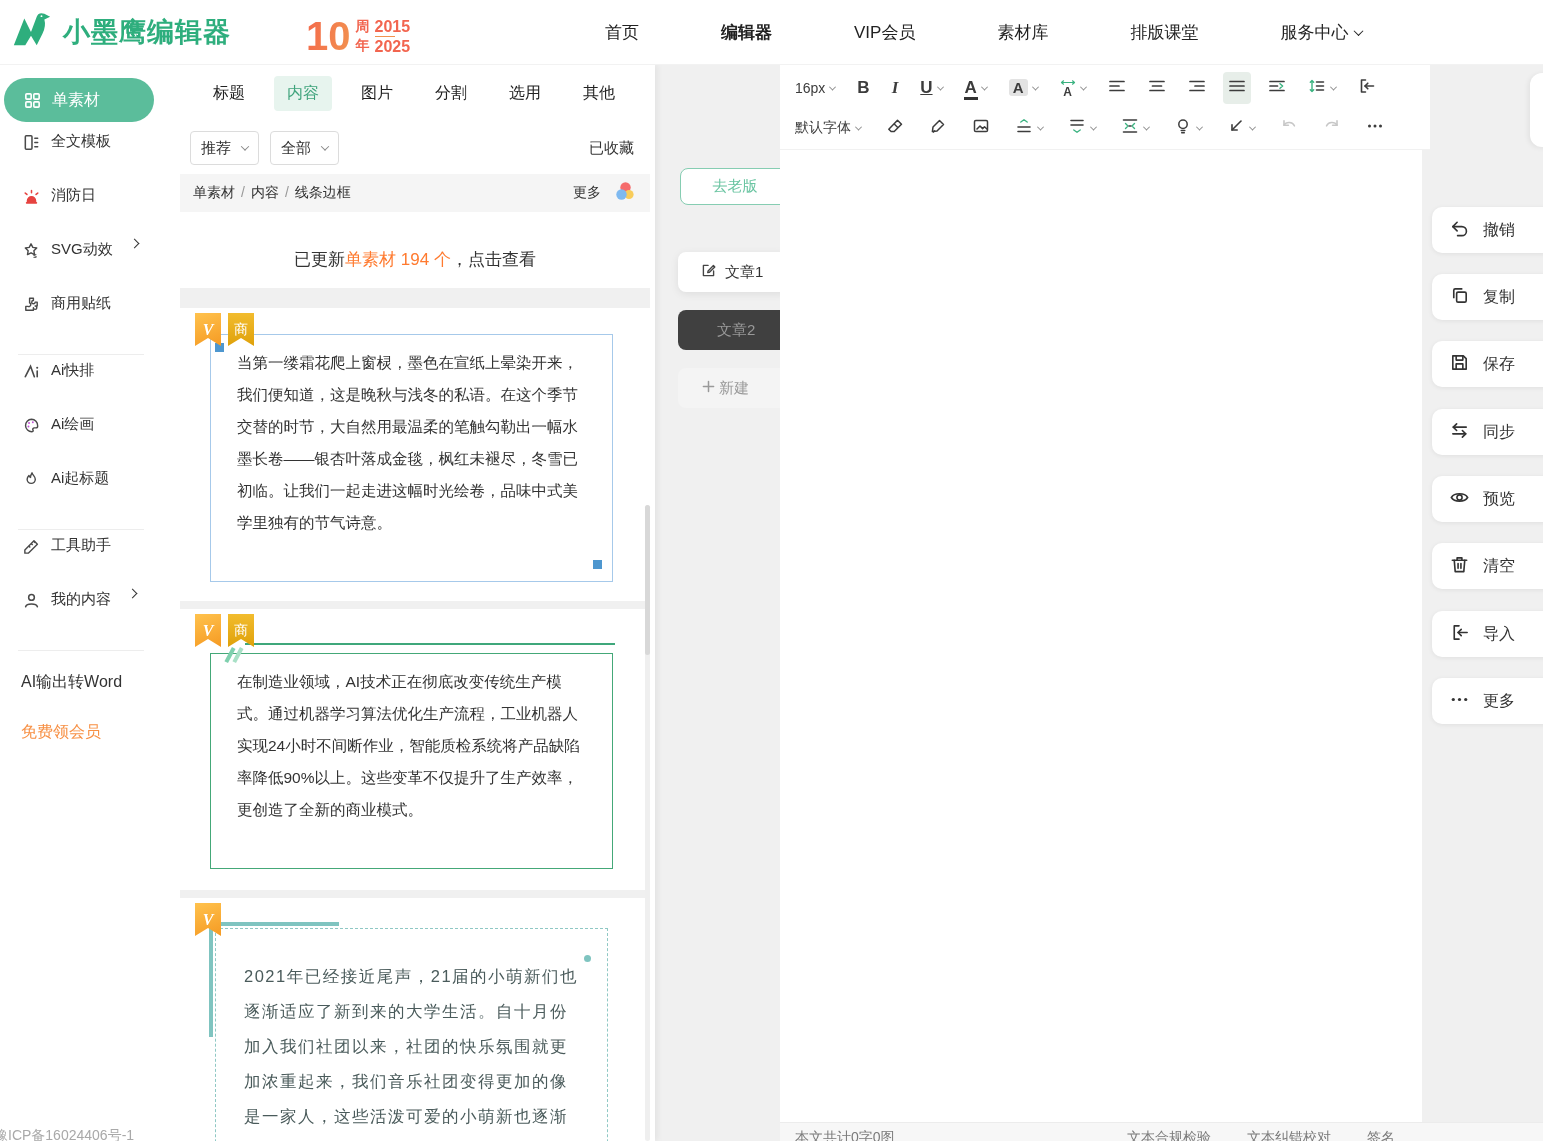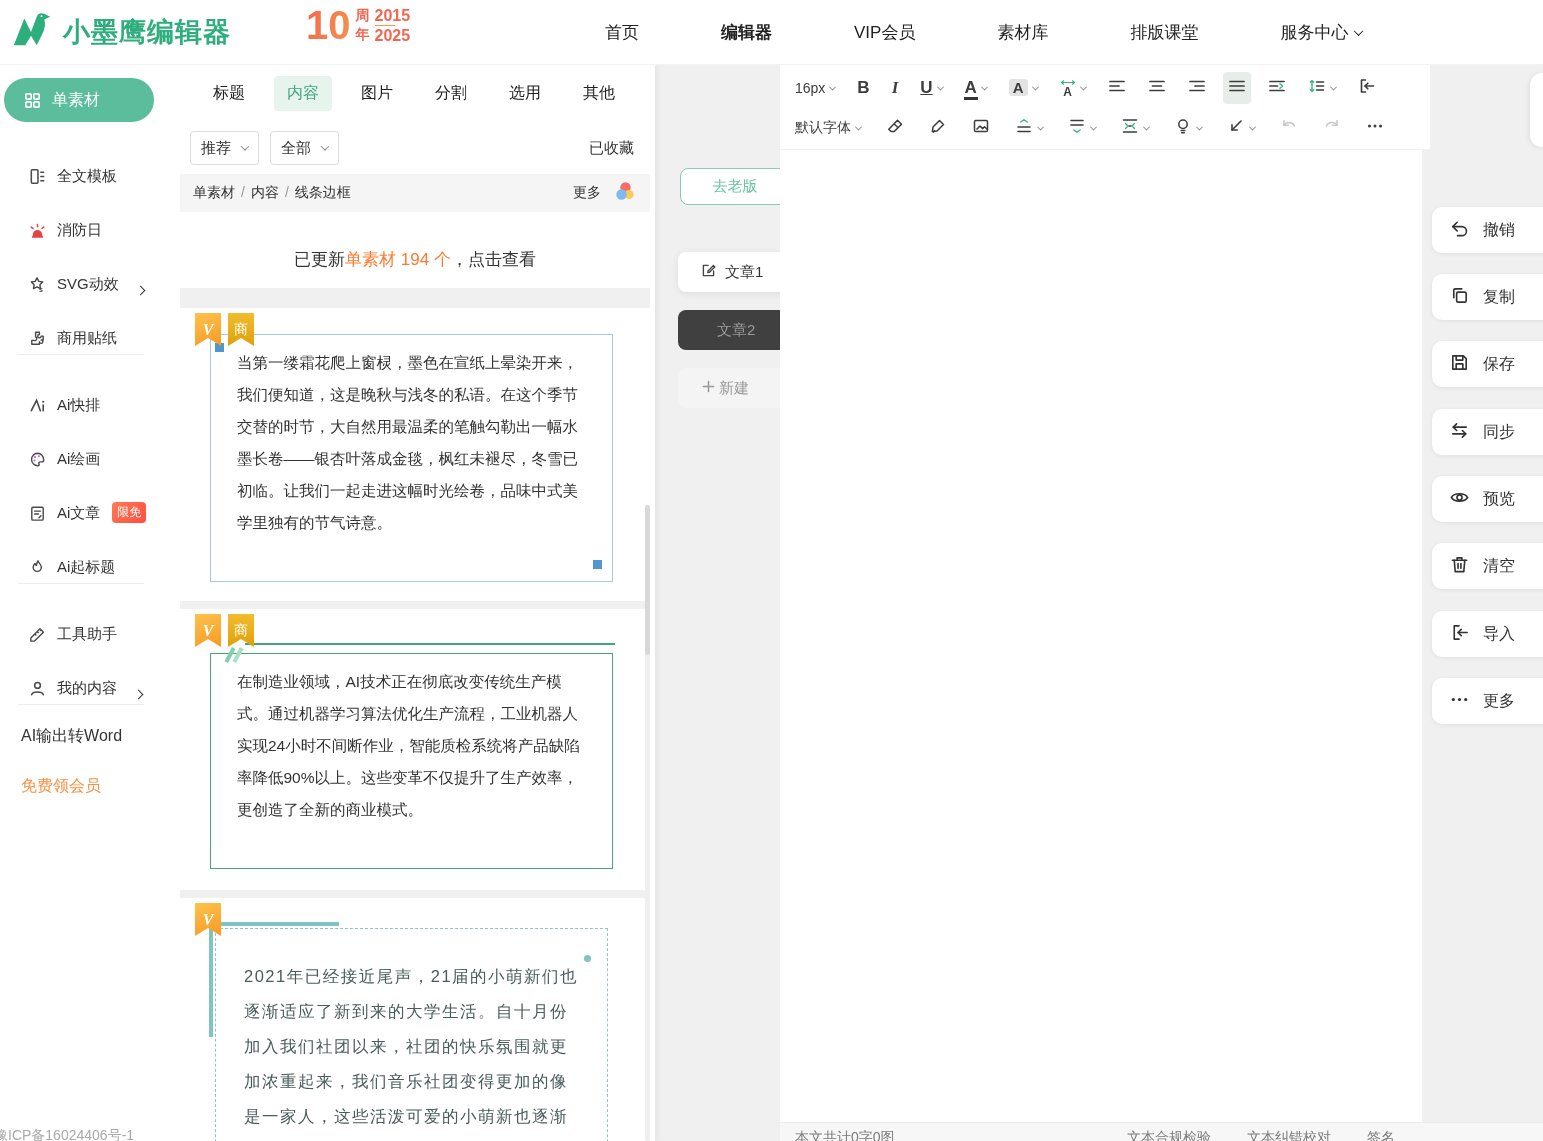--- a/index.html
+++ b/index.html
@@ -4,21 +4,21 @@
 <style>
   *{box-sizing:border-box;margin:0;padding:0}
   body{width:1543px;height:1141px;position:relative;overflow:hidden;background:#F0F0F0;
        font-family:"Liberation Sans","DejaVu Sans",sans-serif;color:#222}
   .abs{position:absolute}
 
   
   #header{left:0;top:0;width:1543px;height:65px;background:#fff;border-bottom:1px solid #F2F2F2;z-index:6}
   #logo{left:8px;top:9px;display:flex;align-items:center;gap:9px}
   #logo-text{font-size:27px;font-weight:bold;color:#2EAE7D;letter-spacing:1px}
-  #anniv{left:306px;top:1px;display:flex;align-items:center;gap:5px}
+  #anniv{left:306px;top:12px;display:flex;align-items:center;gap:5px}
   #anniv-big{font-size:40px;font-weight:bold;color:#F4694B;background:linear-gradient(100deg,#F4694B,#F29350);
              -webkit-background-clip:text;background-clip:text;-webkit-text-fill-color:transparent;line-height:48px}
   .anniv-col{display:flex;flex-direction:column;justify-content:center;color:#F2654F;font-weight:bold}
   .anniv-col.zh{font-size:14px;line-height:19px}
   .anniv-col.yr{font-size:16px;line-height:17px}
   .anniv-col.yr .divide{height:0;border-top:1.5px solid #F29350;width:20px;margin:1px 0}
   #nav{left:605px;top:0;height:65px;display:flex;align-items:center;gap:82px}
   .nav-item{font-size:17px;color:#222;display:flex;align-items:center;cursor:pointer;white-space:nowrap}
   .nav-item.active{font-weight:bold}
   .chev{display:inline-block;width:7px;height:7px;border-right:1.6px solid currentColor;border-bottom:1.6px solid currentColor;
@@ -26,21 +26,21 @@
   .chev.right{transform:rotate(-45deg);margin-left:8px}
   .chev.sm{width:5px;height:5px;margin-left:5px;color:#8a8a8a}
 
   
   #left-bg{left:0;top:65px;width:655px;height:1076px;background:#fff;box-shadow:3px 0 6px rgba(0,0,0,.05);z-index:1}
 
   
   #sidebar{left:0;top:65px;width:158px;height:1076px;z-index:2;padding-top:13px}
   .side-pill{margin:0 4px 10px 4px;height:44px;border-radius:22px;background:#5BBD9B;color:#fff;
              display:flex;align-items:center;gap:10px;padding-left:18px;font-size:16px;cursor:pointer}
-  .side-item{height:54px;display:flex;align-items:flex-end;gap:10px;padding-left:27px;font-size:15px;color:#333;cursor:pointer}
+  .side-item{height:54px;display:flex;align-items:flex-start;gap:10px;padding-left:21px;font-size:15px;color:#333;cursor:pointer}
   .side-icon{width:20px;height:20px;display:flex;align-items:center;justify-content:center;color:#4A4A4A}
   .side-pill .side-icon{color:#fff}
   .side-icon.siren{color:#E64340}
   .side-divider{height:1px;background:#EDEDED;margin:6px 14px 6px 18px}
   .side-badge{background:linear-gradient(135deg,#FF7A52,#FF4D42);color:#fff;font-size:12px;border-radius:4px;
               padding:2px 5px;margin-left:2px}
   .side-link{height:50px;display:flex;align-items:center;padding-left:21px;font-size:16px;color:#333;cursor:pointer}
   .side-link.orange{color:#F79044}
   #icp{left:-6px;top:1127px;font-size:14px;color:#A9A9A9;z-index:3;white-space:nowrap}
 
@@ -262,32 +262,20 @@
           <circle cx="7.4" cy="7.4" r="1" fill="#C24FD8"></circle>
           <circle cx="11.4" cy="6.6" r="1" fill="#C24FD8"></circle>
           <circle cx="6.8" cy="11" r="1" fill="#C24FD8"></circle>
         </svg>
       </span>
       <span>Ai绘画</span>
     </div>
     <div class="side-item">
       <span class="side-icon">
         <svg viewBox="0 0 20 20" width="19" height="19">
-          <g fill="none" stroke="currentColor" stroke-width="1.5" stroke-linecap="round">
-            <rect x="4" y="3.5" width="12" height="13.5" rx="1.2"></rect>
-            <path d="M7 7.5h6M7 10.5h4M11.5 14.5l2-2"></path>
-          </g>
-        </svg>
-      </span>
-      <span>Ai文章</span>
-      <span class="side-badge">限免</span>
-    </div>
-    <div class="side-item">
-      <span class="side-icon">
-        <svg viewBox="0 0 20 20" width="19" height="19">
           <path d="M10.6 3c.4 2.4 3.4 3.4 3.4 6.8a4.3 4.3 0 1 1-8.6 0c0-1.9.9-3.1 1.9-4.1.2 1 .8 1.9 1.7 2.1C8.6 5.9 9.8 5 10.6 3z" fill="none" stroke="currentColor" stroke-width="1.5" stroke-linejoin="round"></path>
         </svg>
       </span>
       <span>Ai起标题</span>
     </div>
     <div class="side-divider"></div>
     <div class="side-item">
       <span class="side-icon">
         <svg viewBox="0 0 20 20" width="19" height="19">
           <g fill="none" stroke="currentColor" stroke-width="1.5" stroke-linejoin="round">

